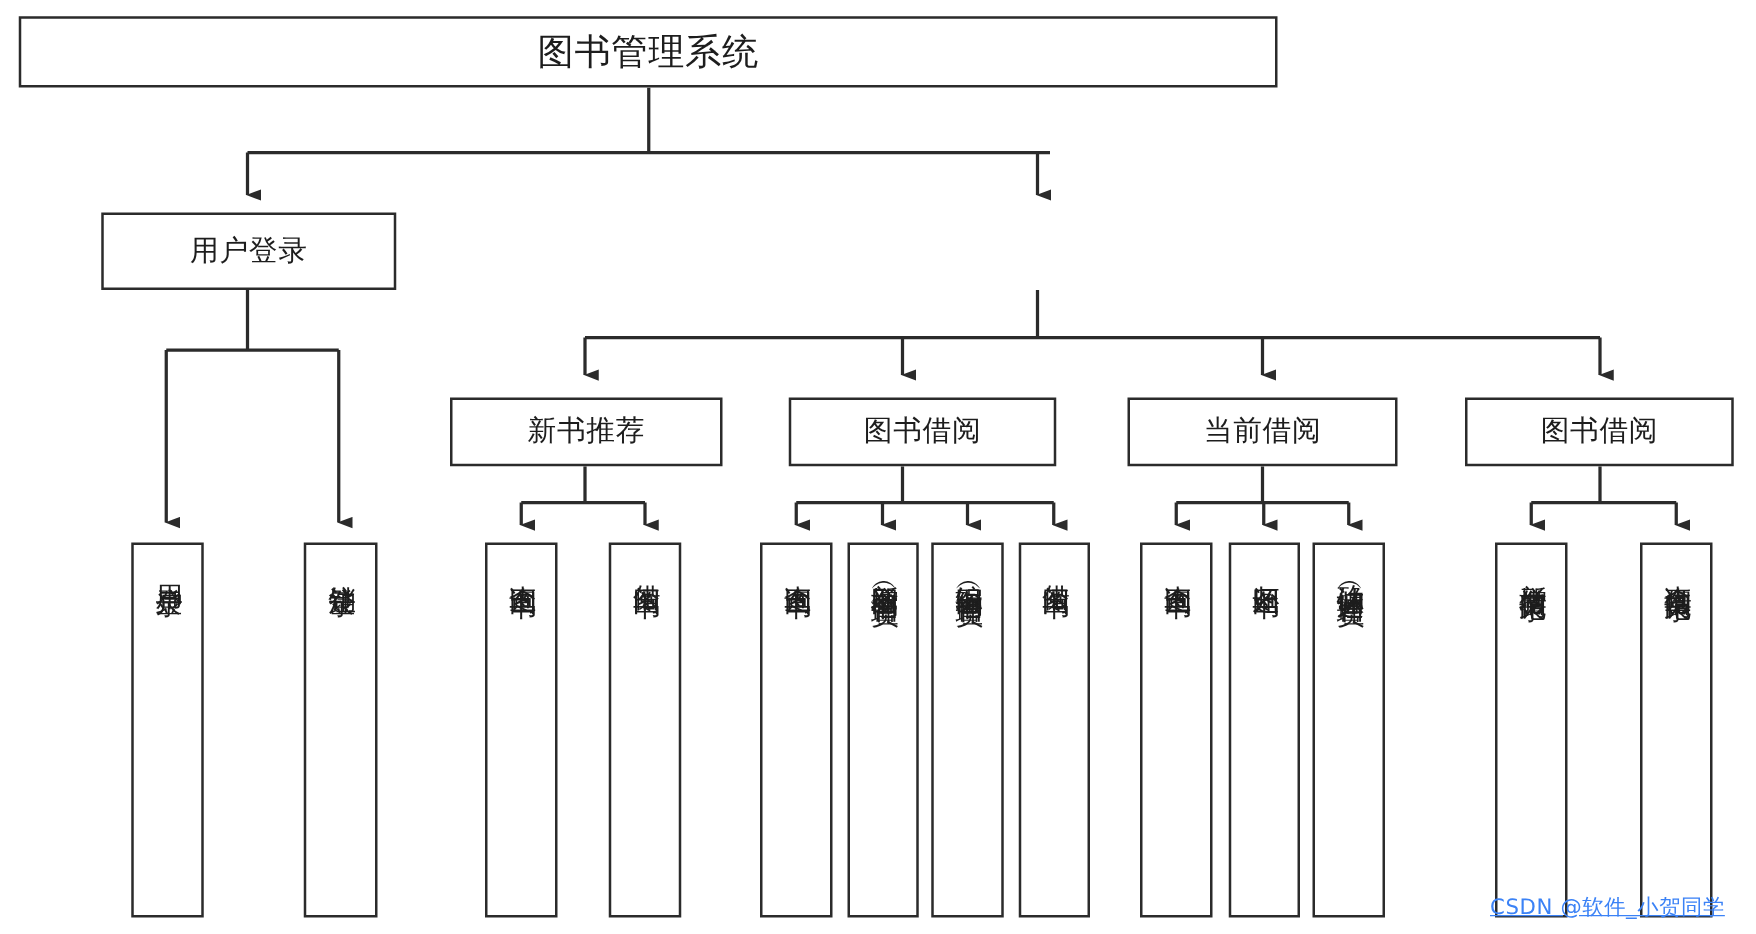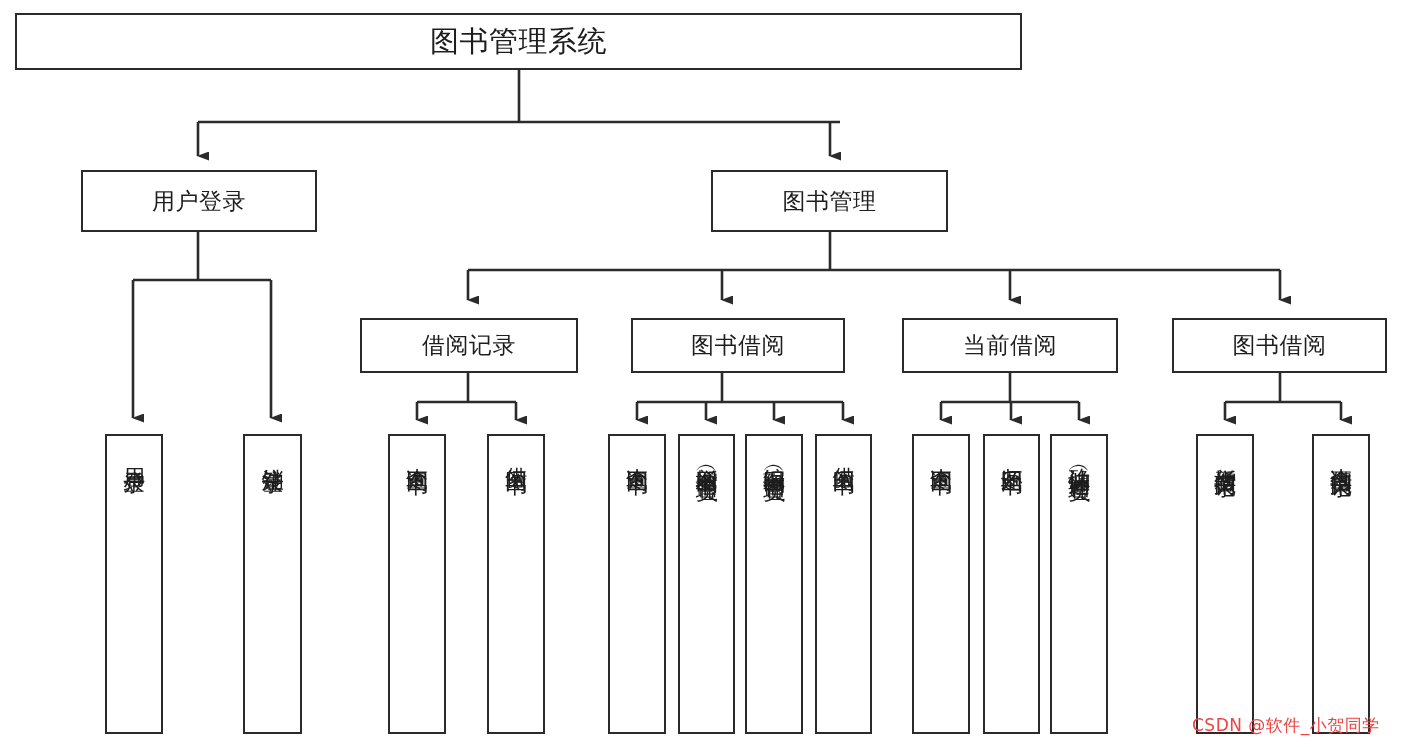--- a/index.html
+++ b/index.html
@@ -68,25 +68,26 @@
     max-height: 280px;
   }
   .node.vert.tall .node-label {
     max-height: 300px;
   }
   #watermark {
     position: absolute;
     left: 1192px;
     top: 714px;
     font-size: 17px;
-    color: #ef4444;
+    color: #3b82f6;
     letter-spacing: 0.5px;
     white-space: nowrap;
     z-index: 3;
     font-family: "DejaVu Sans", "Liberation Sans", sans-serif;
+    text-decoration: underline;
   }
 </style>
 </head>
 <body>
 
 <div id="diagram-root">
 
   <svg id="edges-layer" viewBox="0 0 1405 747" width="1405" height="747" xmlns="http://www.w3.org/2000/svg">
     <defs>
       <marker id="arrowhead" markerWidth="10" markerHeight="12" refX="4.5" refY="11" orient="auto" markerUnits="userSpaceOnUse">
@@ -138,26 +139,23 @@
   </svg>
 
   <div class="node horiz root" style="left:15px; top:13px; width:1007px; height:57px;">
     <span class="node-label">图书管理系统</span>
   </div>
 
   <div class="node horiz" style="left:81px; top:170px; width:236px; height:62px;">
     <span class="node-label">用户登录</span>
   </div>
 
-  <div class="node horiz" style="left:711px; top:170px; width:237px; height:62px;">
-    <span class="node-label">图书管理</span>
-  </div>
 
   <div class="node horiz" style="left:360px; top:318px; width:218px; height:55px;">
-    <span class="node-label">借阅记录</span>
+    <span class="node-label">新书推荐</span>
   </div>
 
   <div class="node horiz" style="left:631px; top:318px; width:214px; height:55px;">
     <span class="node-label">图书借阅</span>
   </div>
 
   <div class="node horiz" style="left:902px; top:318px; width:216px; height:55px;">
     <span class="node-label">当前借阅</span>
   </div>
 

